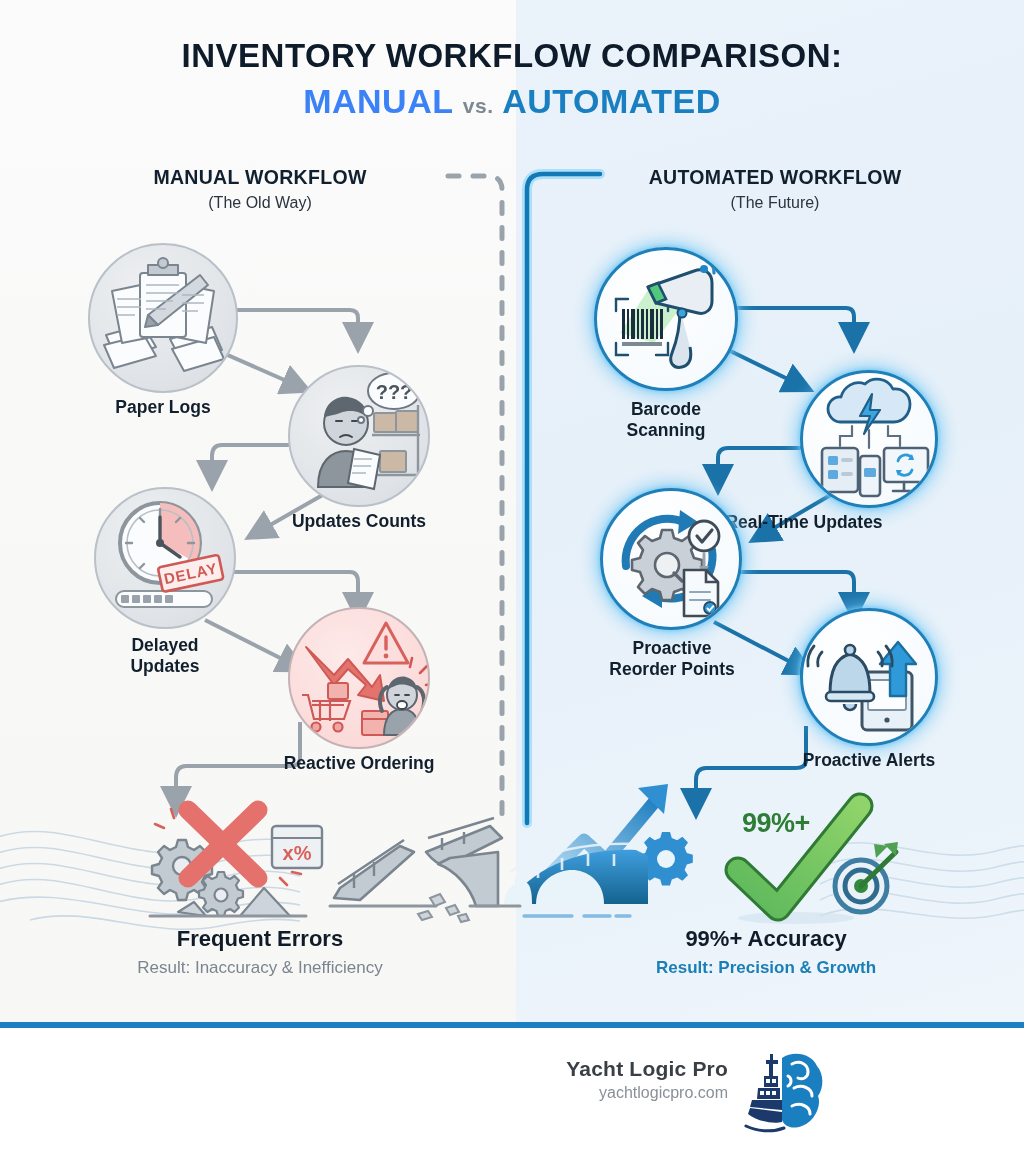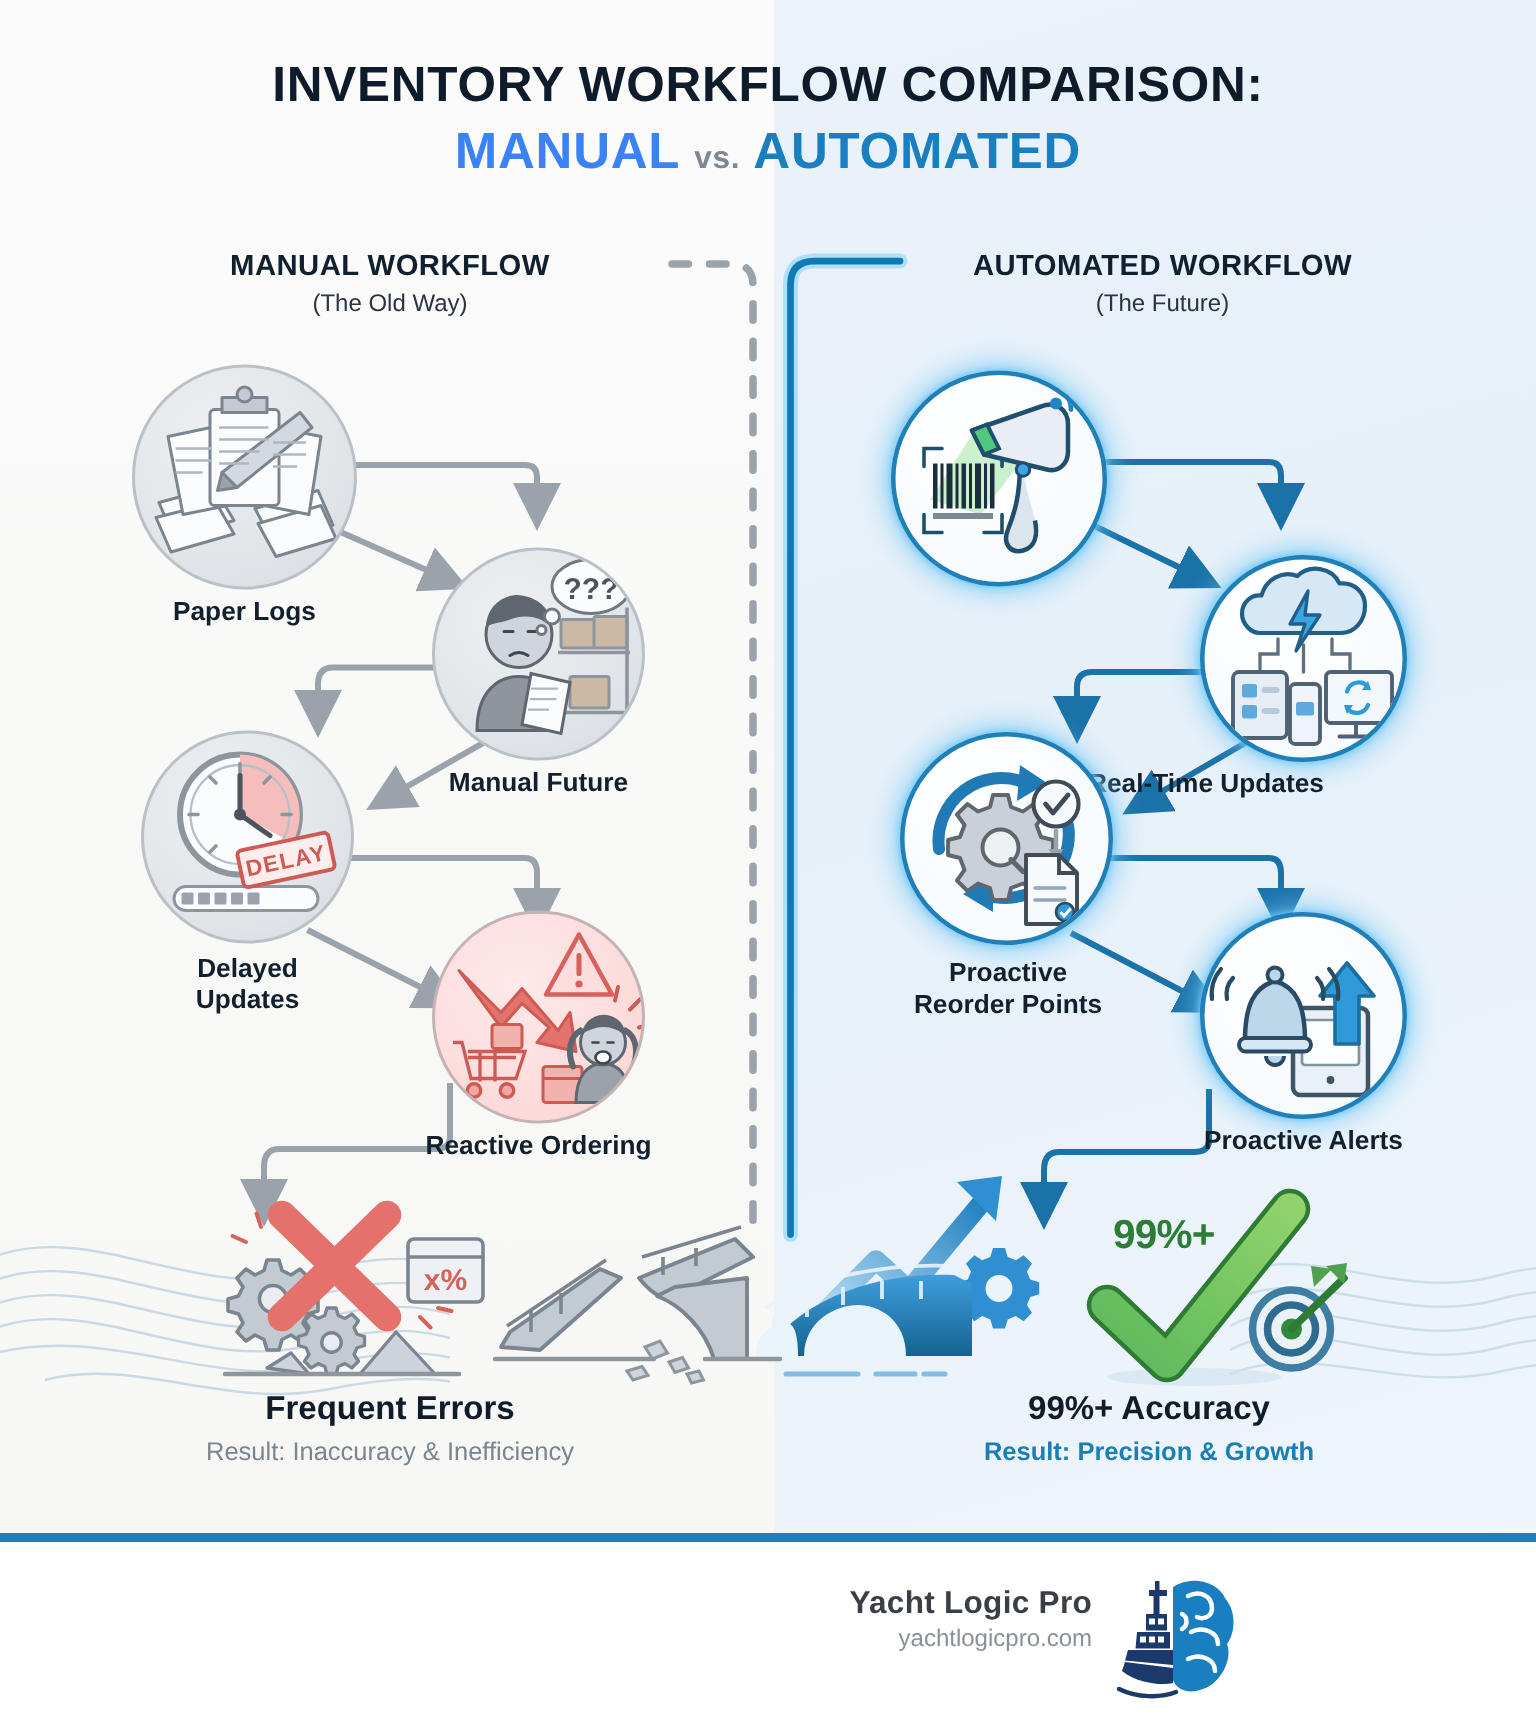--- a/index.html
+++ b/index.html
@@ -243,21 +243,21 @@
         <g stroke="#aeb8c1" stroke-width="1.5">
             <path d="M66,94 h18 M65,101 h18 M64,108 h14"></path>
           </g>
 
         <ellipse cx="106" cy="26" rx="26" ry="18" fill="#fbfcfd" stroke="#6f7880" stroke-width="2"></ellipse>
         <circle cx="80" cy="46" r="5" fill="#fbfcfd" stroke="#6f7880" stroke-width="2"></circle>
         <circle cx="73" cy="55" r="3" fill="#fbfcfd" stroke="#6f7880" stroke-width="2"></circle>
         <text x="106" y="34" font-size="20" font-weight="700" fill="#4b545c" text-anchor="middle" font-family="'Liberation Sans',sans-serif">???</text>
       </svg>
     </div>
-    <div class="label" style="left:-59px;top:146px;">Manual Future</div>
+    <div class="label" style="left:-59px;top:146px;">Updates Counts</div>
   </div>
 
   <div class="node manual" style="left:94px;top:487px;">
     <div class="circle" style="width:142px;height:142px;">
       <svg width="142" height="142" viewBox="0 0 142 142">
         <circle cx="66" cy="56" r="40" fill="#fbfcfd" stroke="#8d959d" stroke-width="4"></circle>
         <path d="M66,56 L66,16 A40,40 0 0,1 101,75 z" fill="#f5bdbb"></path>
         <circle cx="66" cy="56" r="33" fill="none" stroke="#b8c0c7" stroke-width="1.6"></circle>
         <g stroke="#8d959d" stroke-width="2.4" stroke-linecap="round">
           <path d="M66,22 v6 M100,56 h-6 M66,90 v-6 M32,56 h6"></path>
@@ -356,20 +356,24 @@
         <path d="M54,40 L64,36 L72,52 L62,56 z" fill="#52c97a" stroke="#1f4e6e" stroke-width="2.6"></path>
         <path d="M86,62 C86,84 82,96 78,106 C74,116 80,122 88,120 C96,118 98,110 96,100" fill="#dbe5ee" stroke="#1f4e6e" stroke-width="3" stroke-linejoin="round"></path>
         <circle cx="88" cy="66" r="4.5" fill="#3aa5e0" stroke="#1f4e6e" stroke-width="2"></circle>
 
         <circle cx="110" cy="22" r="4" fill="#1f85c4"></circle>
         <g fill="none" stroke="#1f85c4" stroke-width="3.2" stroke-linecap="round">
           <path d="M114,14 A14,14 0 0,1 120,26"></path>
           <path d="M116,6 A24,24 0 0,1 128,26"></path>
         </g>
       </svg>
+    </div>
+    <div class="label" style="left:-58px;top:152px;">
+      <div>Barcode</div>
+      <div>Scanning</div>
     </div>
   </div>
 
   <div class="node auto" style="left:800px;top:370px;">
     <div class="circle" style="width:138px;height:138px;">
       <svg width="138" height="138" viewBox="0 0 138 138">
         <path d="M40,52 C34,52 28,46 28,39 C28,32 34,26 41,27 C44,16 55,10 65,14 C73,6 88,8 93,19 C103,18 110,25 110,34 C110,44 103,52 94,52 z" fill="#d6e7f5" stroke="#1f5f8a" stroke-width="2.8" stroke-linejoin="round"></path>
         <path d="M72,24 L60,46 L70,46 L64,64 L80,40 L70,40 z" fill="#3aa5e0" stroke="#1f5f8a" stroke-width="2.2" stroke-linejoin="round"></path>
         <g fill="none" stroke="#5d6f80" stroke-width="2.2" stroke-linecap="round">
           <path d="M52,56 L52,66 L40,66 L40,76"></path>

